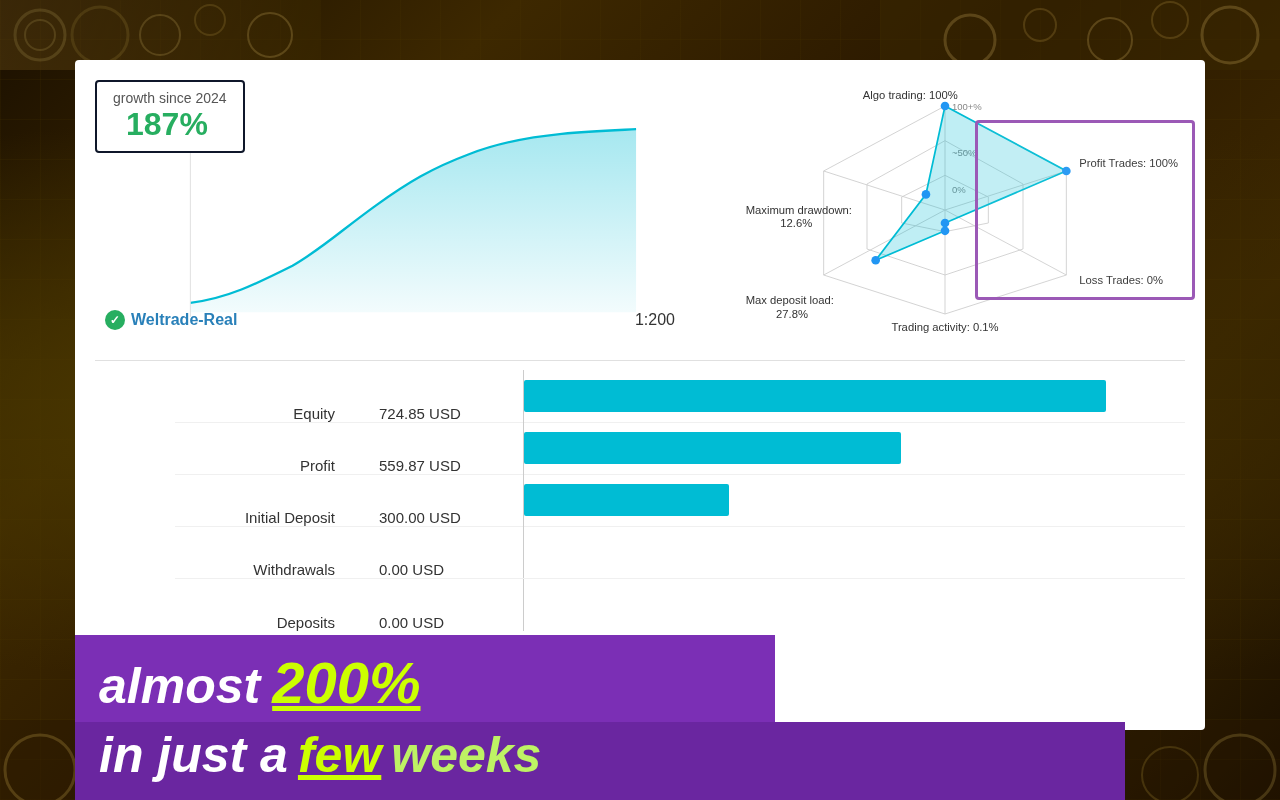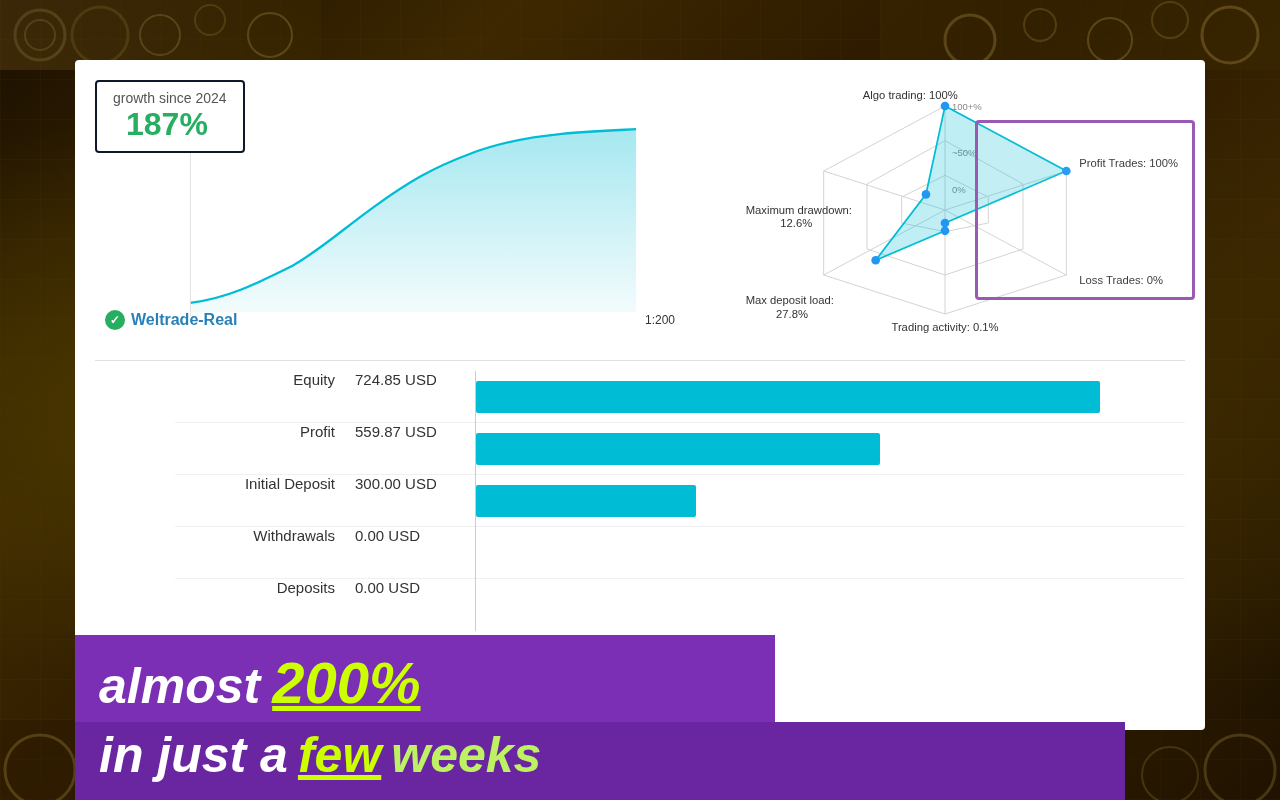--- a/index.html
+++ b/index.html
@@ -119,21 +119,21 @@
       border-radius: 50%;
       display: flex;
       align-items: center;
       justify-content: center;
       color: white;
       font-size: 12px;
       flex-shrink: 0;
     }
 
     .leverage {
-      font-size: 12px;
+      font-size: 16px;
       color: #333;
       font-weight: 500;
     }
 
     
     .radar-area {
       width: 480px;
       position: relative;
       flex-shrink: 0;
     }
@@ -166,24 +166,25 @@
     
     .stats-section {
       padding: 10px 20px 10px 100px;
       display: flex;
       flex-direction: column;
       gap: 0;
     }
 
     .stat-row {
       display: flex;
-      align-items: flex-start;
+      align-items: flex-end;
       height: 52px;
       border-bottom: 1px solid #f0f0f0;
       position: relative;
+      gap: 24px;
     }
 
     .stat-row:last-child {
       border-bottom: none;
     }
 
     .stat-label {
       width: 180px;
       font-size: 15px;
       color: #333;

